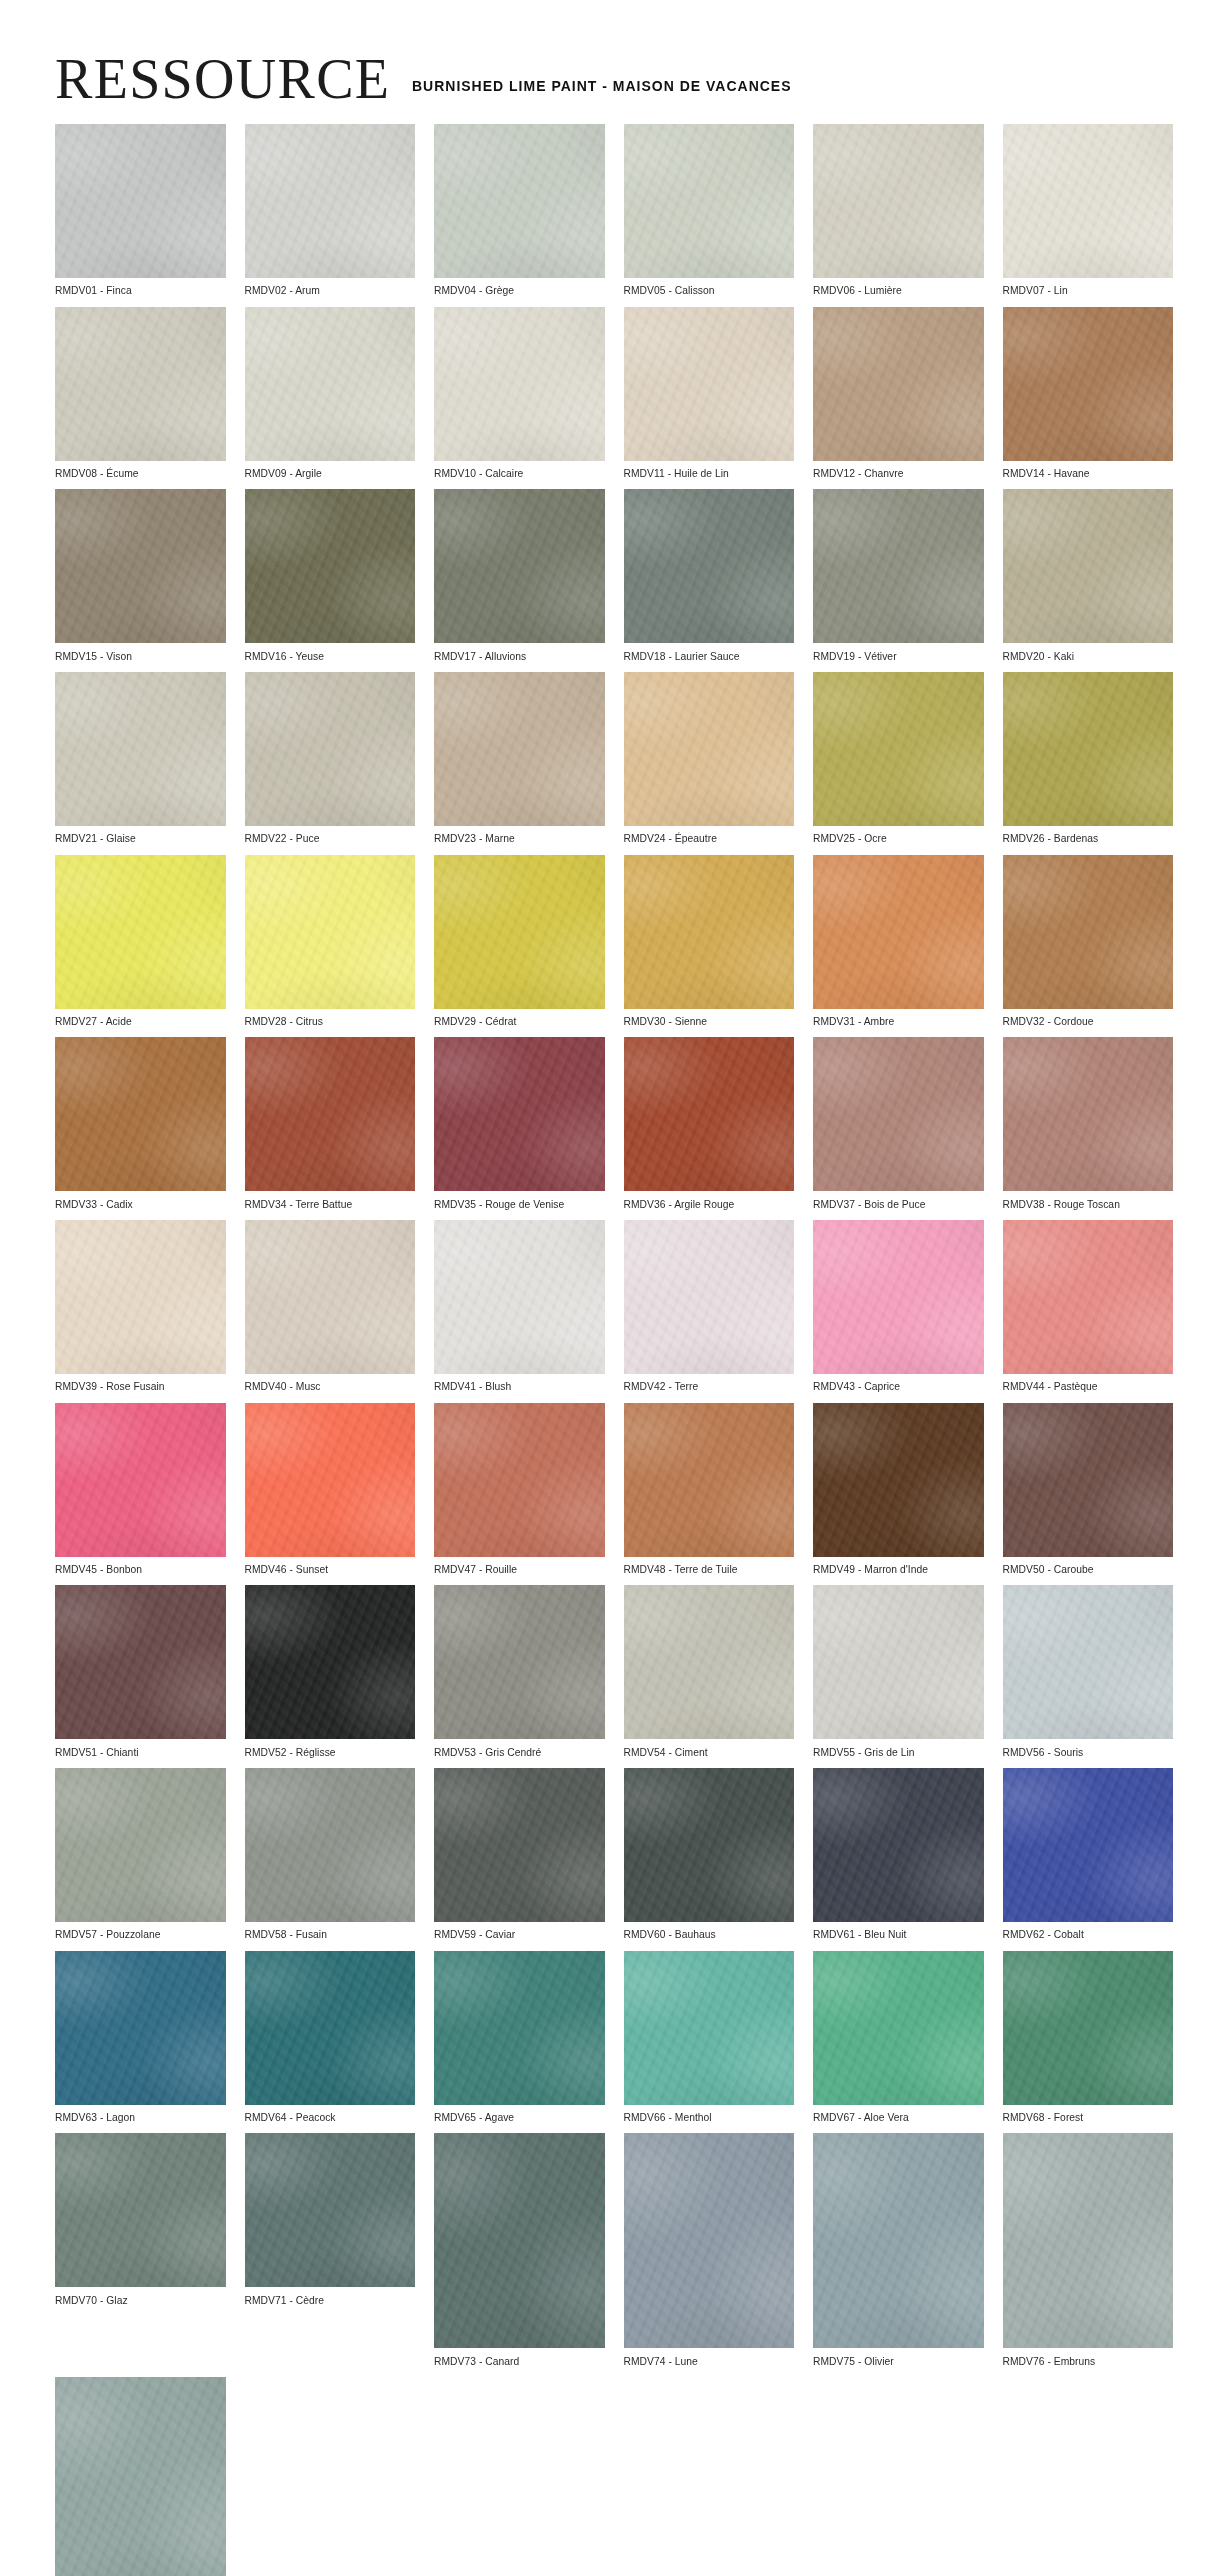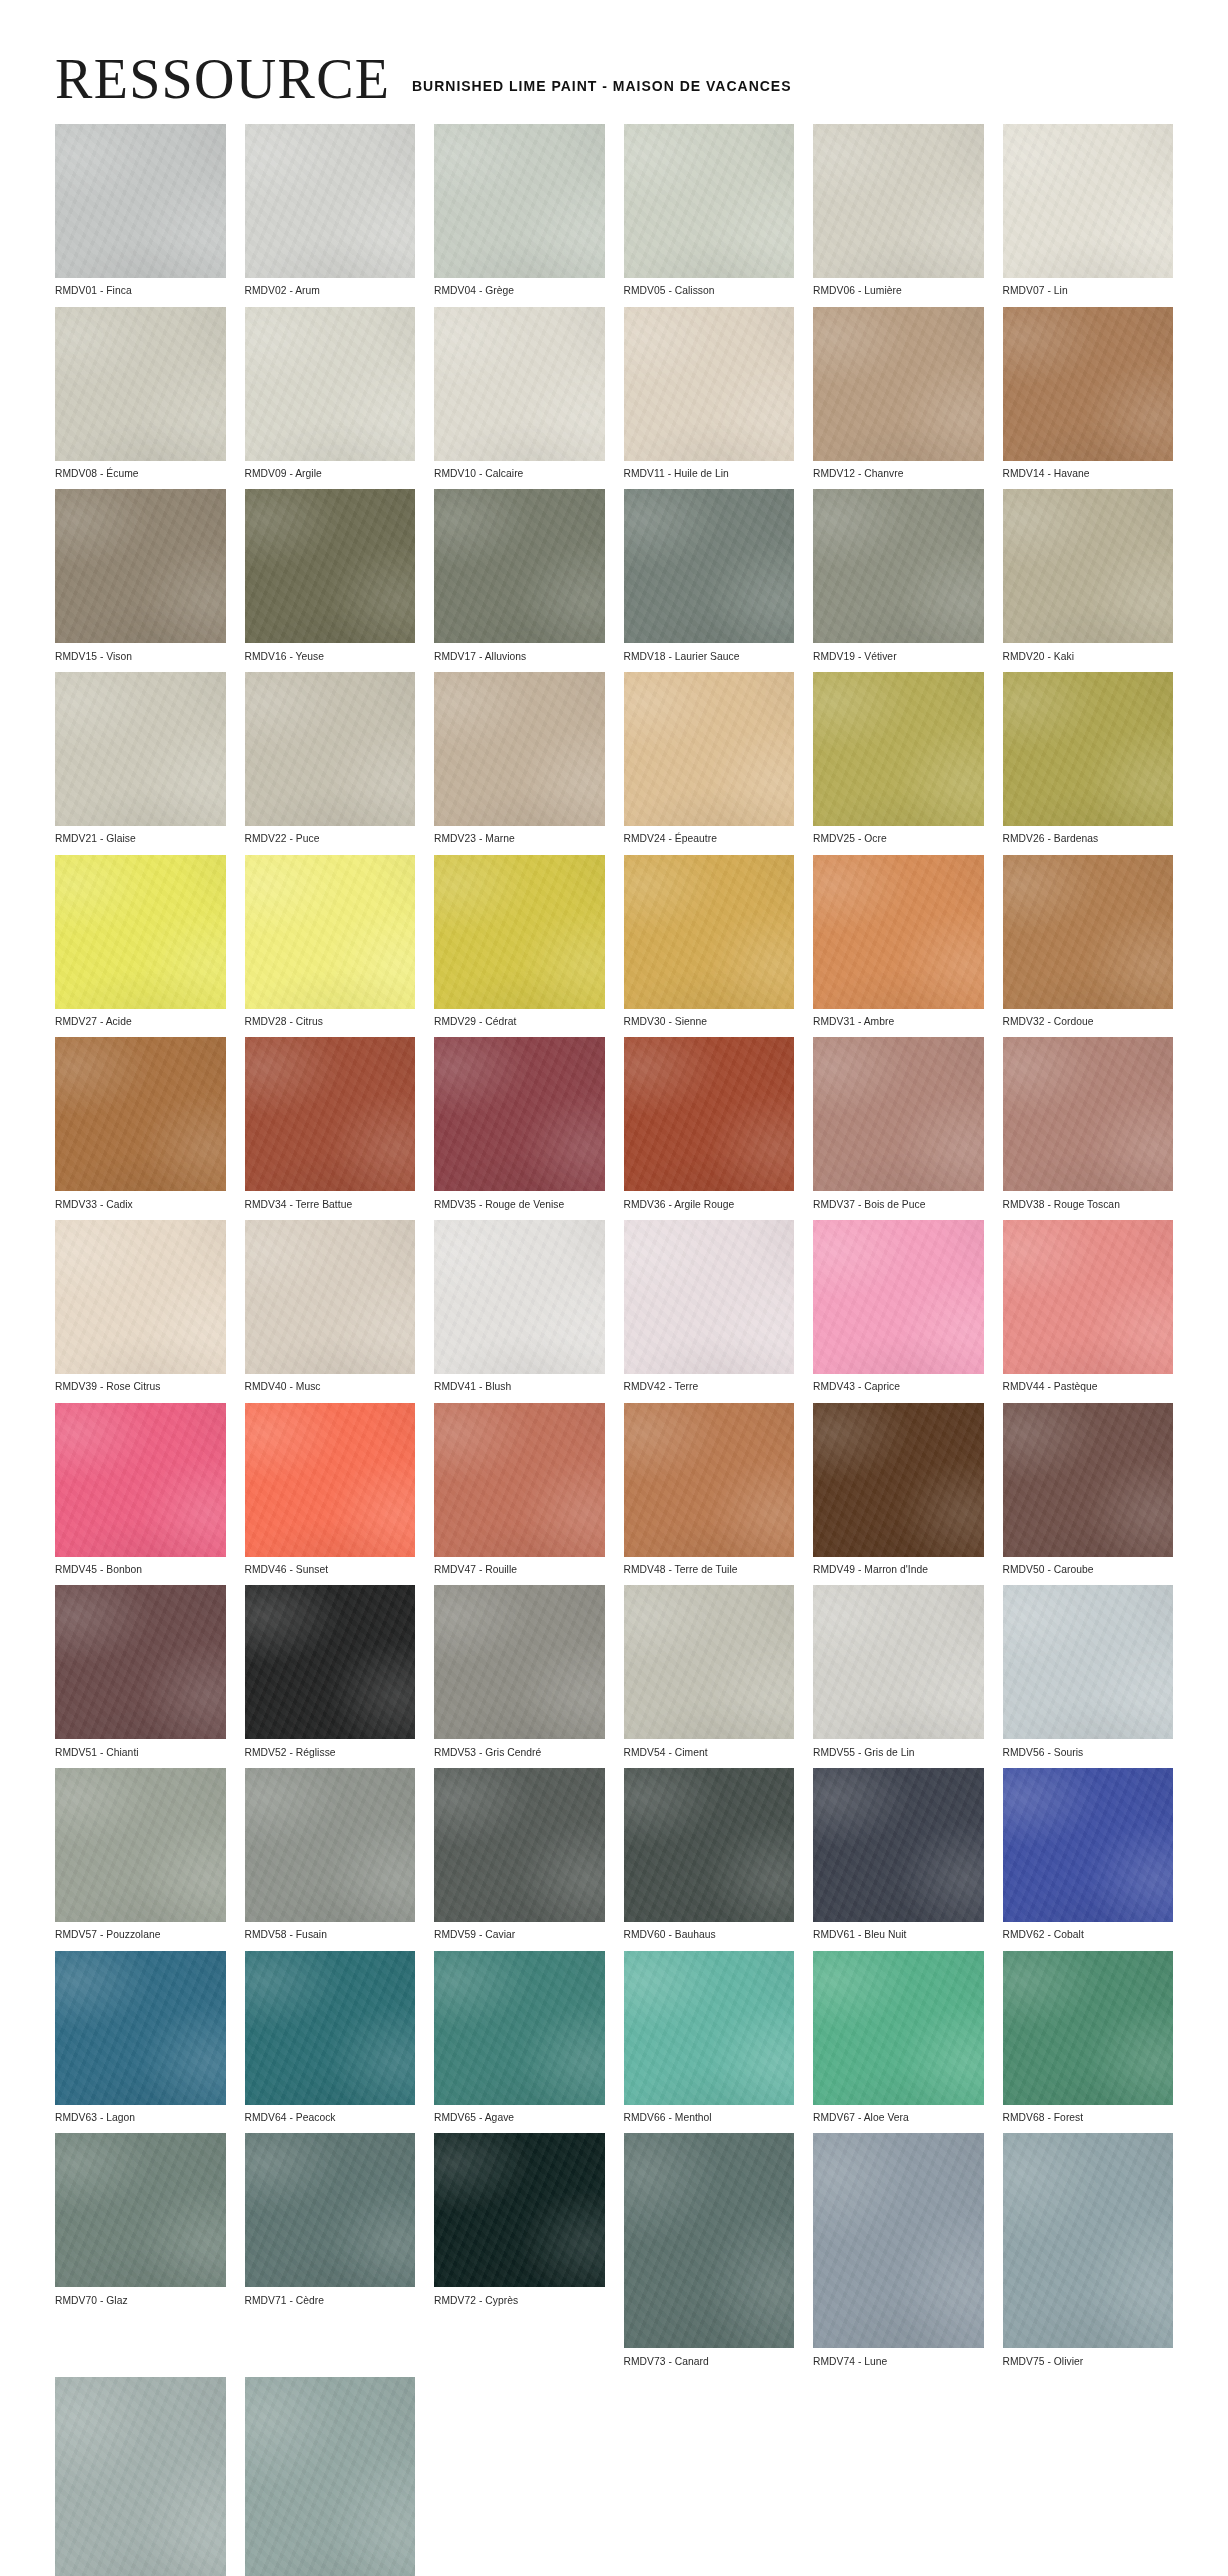--- a/index.html
+++ b/index.html
@@ -266,21 +266,21 @@
     <div class="swatch-cell">
       <div class="swatch-chip" style="background-color: rgb(176, 133, 121);"></div>
       <div class="swatch-label">RMDV37 - Bois de Puce</div>
     </div>
     <div class="swatch-cell">
       <div class="swatch-chip" style="background-color: rgb(176, 130, 118);"></div>
       <div class="swatch-label">RMDV38 - Rouge Toscan</div>
     </div>
     <div class="swatch-cell">
       <div class="swatch-chip" style="background-color: rgb(231, 217, 199);"></div>
-      <div class="swatch-label">RMDV39 - Rose Citrus</div>
+      <div class="swatch-label">RMDV39 - Rose Fusain</div>
     </div>
     <div class="swatch-cell">
       <div class="swatch-chip" style="background-color: rgb(216, 206, 192);"></div>
       <div class="swatch-label">RMDV40 - Musc</div>
     </div>
     <div class="swatch-cell">
       <div class="swatch-chip" style="background-color: rgb(227, 225, 222);"></div>
       <div class="swatch-label">RMDV41 - Blush</div>
     </div>
     <div class="swatch-cell">
@@ -391,24 +391,20 @@
       <div class="swatch-chip" style="background-color: rgb(75, 138, 109);"></div>
       <div class="swatch-label">RMDV68 - Forest</div>
     </div>
     <div class="swatch-cell">
       <div class="swatch-chip" style="background-color: rgb(111, 130, 121);"></div>
       <div class="swatch-label">RMDV70 - Glaz</div>
     </div>
     <div class="swatch-cell">
       <div class="swatch-chip" style="background-color: rgb(93, 116, 113);"></div>
       <div class="swatch-label">RMDV71 - Cèdre</div>
-    </div>
-    <div class="swatch-cell">
-      <div class="swatch-chip" style="background-color: rgb(14, 34, 32);"></div>
-      <div class="swatch-label">RMDV72 - Cyprès</div>
     </div>
     <div class="swatch-cell swatch-tall">
       <div class="swatch-chip" style="background-color: rgb(91, 112, 108);"></div>
       <div class="swatch-label">RMDV73 - Canard</div>
     </div>
     <div class="swatch-cell swatch-tall">
       <div class="swatch-chip" style="background-color: rgb(141, 154, 165);"></div>
       <div class="swatch-label">RMDV74 - Lune</div>
     </div>
     <div class="swatch-cell swatch-tall">

